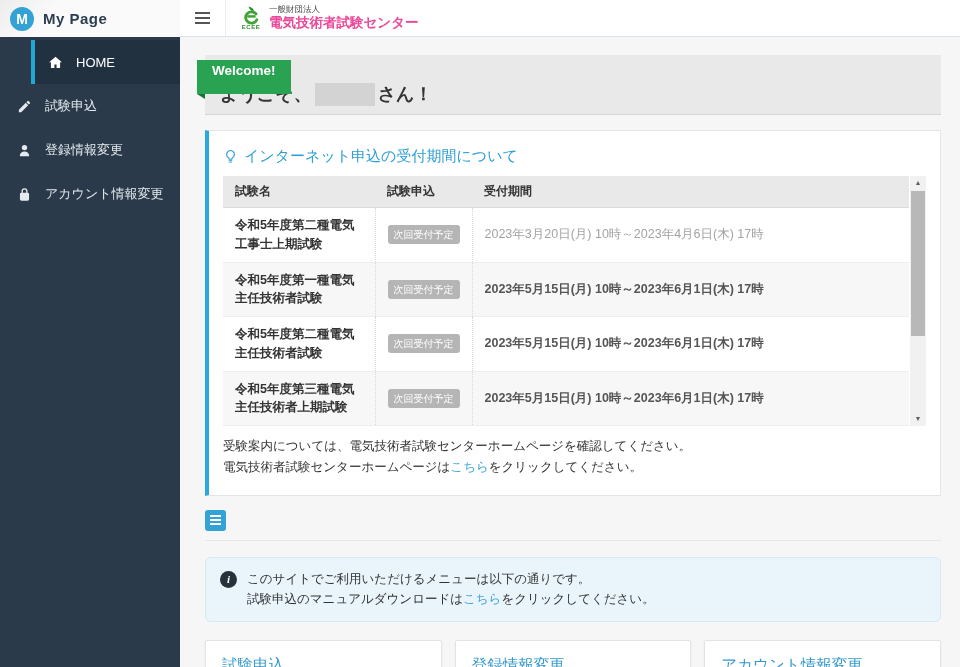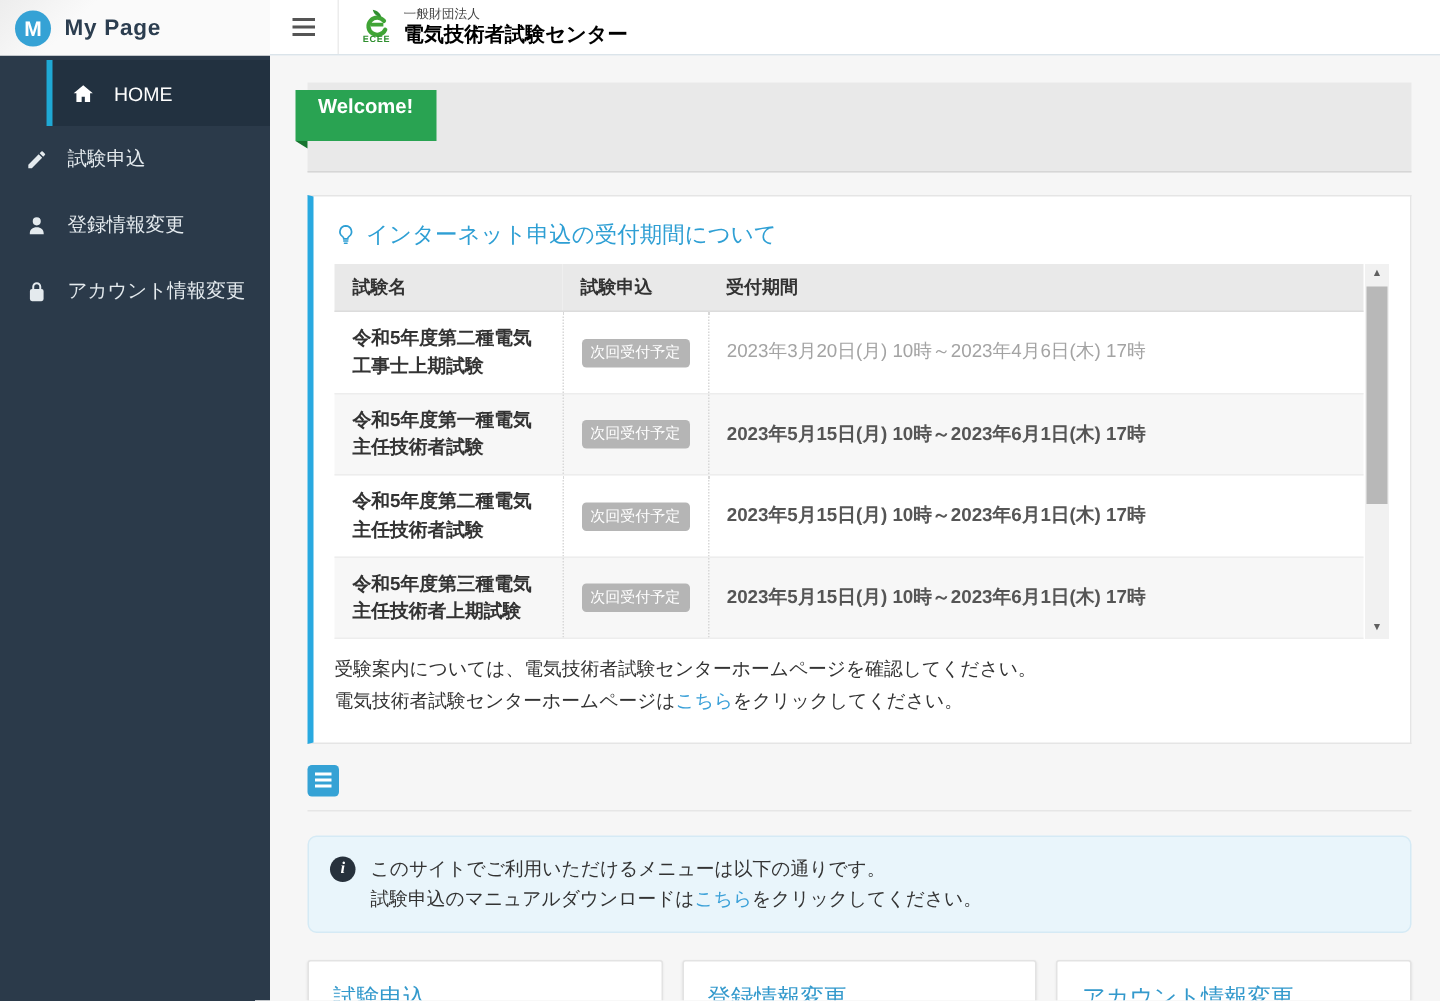--- a/index.html
+++ b/index.html
@@ -28,21 +28,21 @@
   .hamburger {
     height:100%; padding:0 15px; display:flex; flex-direction:column; justify-content:center;
     gap:3px; border-right:1px solid #ececec; cursor:pointer;
   }
   .hamburger i { display:block; width:15px; height:2px; background:#555; }
   .logo-block { display:flex; align-items:center; gap:7px; padding-left:14px; }
   .leaf-logo { display:flex; flex-direction:column; align-items:center; line-height:1; }
   .leaf-logo .ecee { font-size:6px; font-weight:bold; color:#2f8f2f; letter-spacing:.5px; margin-top:-2px; }
   .org { display:flex; flex-direction:column; line-height:1.25; }
   .org-small { font-size:8.5px; color:#444; }
-  .org-name { font-size:13.5px; font-weight:bold; color:#000000; }
+  .org-name { font-size:13.5px; font-weight:bold; color:#ec4899; }
 
   
   .sidebar { position:absolute; top:37px; left:0; bottom:0; width:180px; background:var(--sidebar_dark,#2b3a4a); padding-top:3px; }
   .nav-item {
     height:44px; display:flex; align-items:center; gap:13px; padding-left:13px;
     color:#e4eaee; font-size:13px; cursor:pointer; border-left:4px solid transparent;
   }
   .nav-item.active { background:#223140; border-left-color:var(--sidebar_active_marker,#1fa8d4); color:#fff;margin-left:31px; }
   .nav-ic { width:15px; height:15px; flex:none; display:flex; }
   .nav-ic svg { width:15px; height:15px; fill:currentColor; }
@@ -195,20 +195,25 @@
       </span>
       <span>アカウント情報変更</span>
     </div>
 
 </div>
 
 <div class="main">
 
   <div class="welcome">
     <div class="ribbon">Welcome!</div>
+    <div class="greeting">
+      <span>ようこそ、</span>
+      <span class="redacted"></span>
+      <span>さん！</span>
+    </div>
   </div>
 
   <div class="panel">
     <div class="panel-title">
       <svg viewBox="0 0 24 24">
         <path d="M12 2.5a6.2 6.2 0 0 0-3.6 11.2c.9.7 1.5 1.7 1.5 2.6h4.2c0-.9.6-1.9 1.5-2.6A6.2 6.2 0 0 0 12 2.5z" fill="none" stroke="#2e9fd4" stroke-width="1.8"></path>
         <path d="M9.8 18.7h4.4M10.6 21h2.8" stroke="#2e9fd4" stroke-width="1.6" stroke-linecap="round"></path>
       </svg>
       <span>インターネット申込の受付期間について</span>
     </div>

